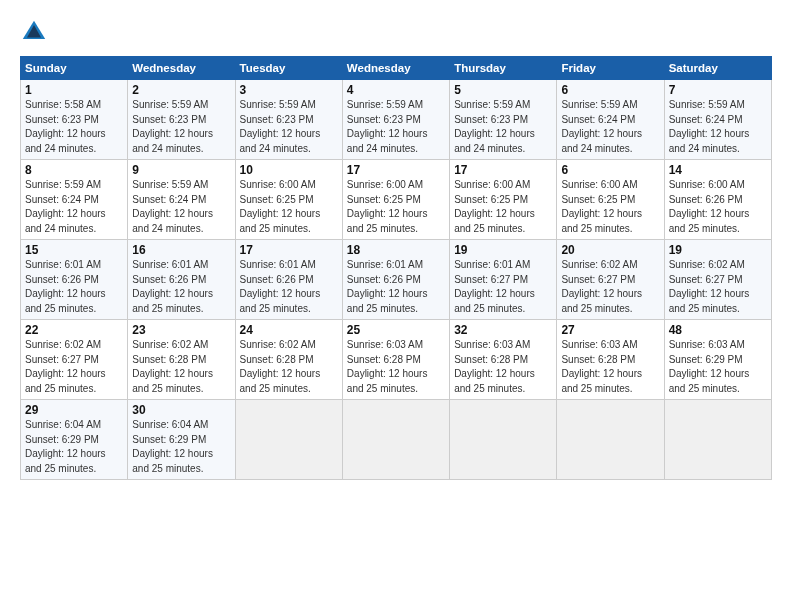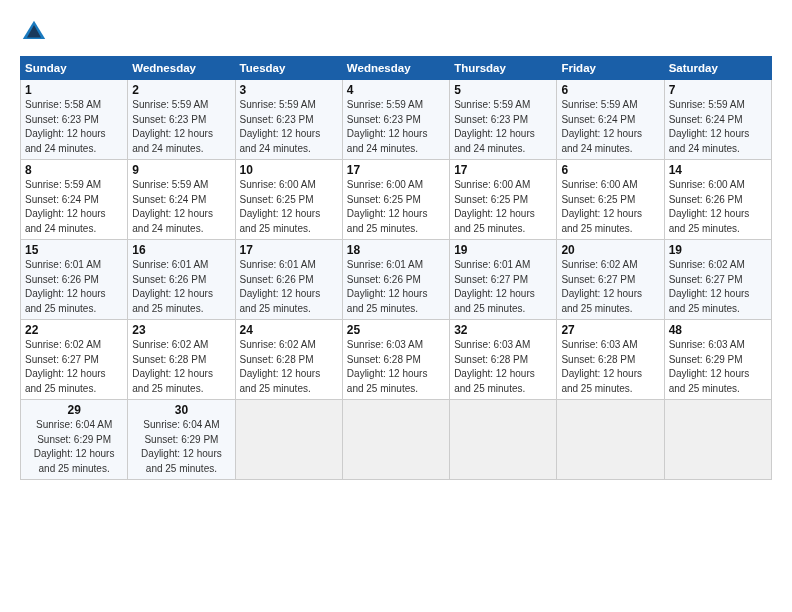--- a/index.html
+++ b/index.html
@@ -92,21 +92,20 @@
     .day-info {
       font-size: 10px;
       color: #333;
       line-height: 1.45;
     }
     .empty-cell {
       background: #f0f0f0 !important;
     }
     .last-row td {
       height: 65px;
-      text-align: center;
     }
   </style>
 </head>
 <body>
 
 <div class="page">
   <div class="header">
     <div class="logo">
       <svg class="logo-icon" viewBox="0 0 40 40">
         <polygon points="20,4 36,30 4,30" fill="#1a7abf"></polygon>

